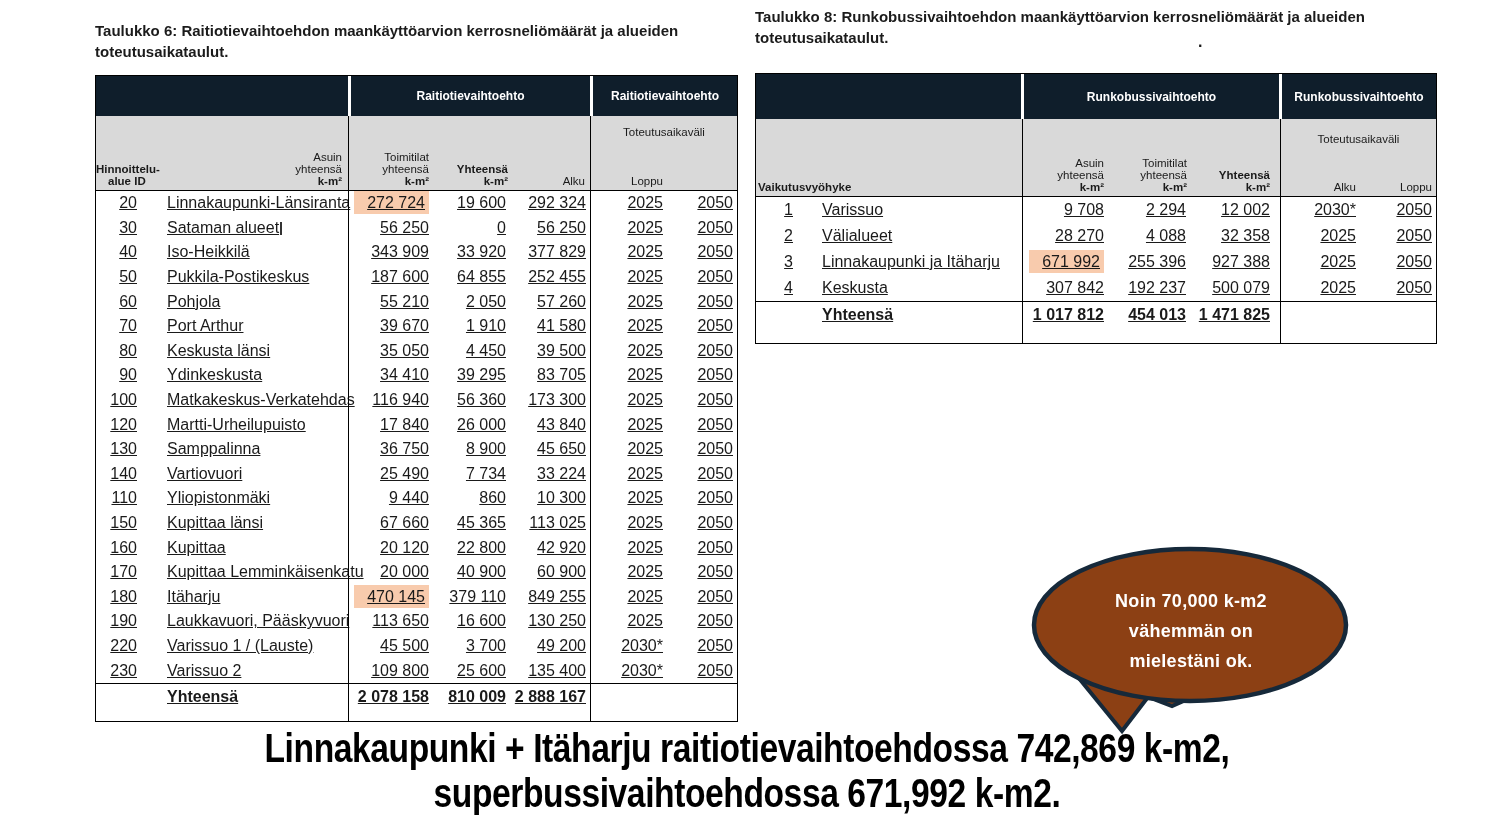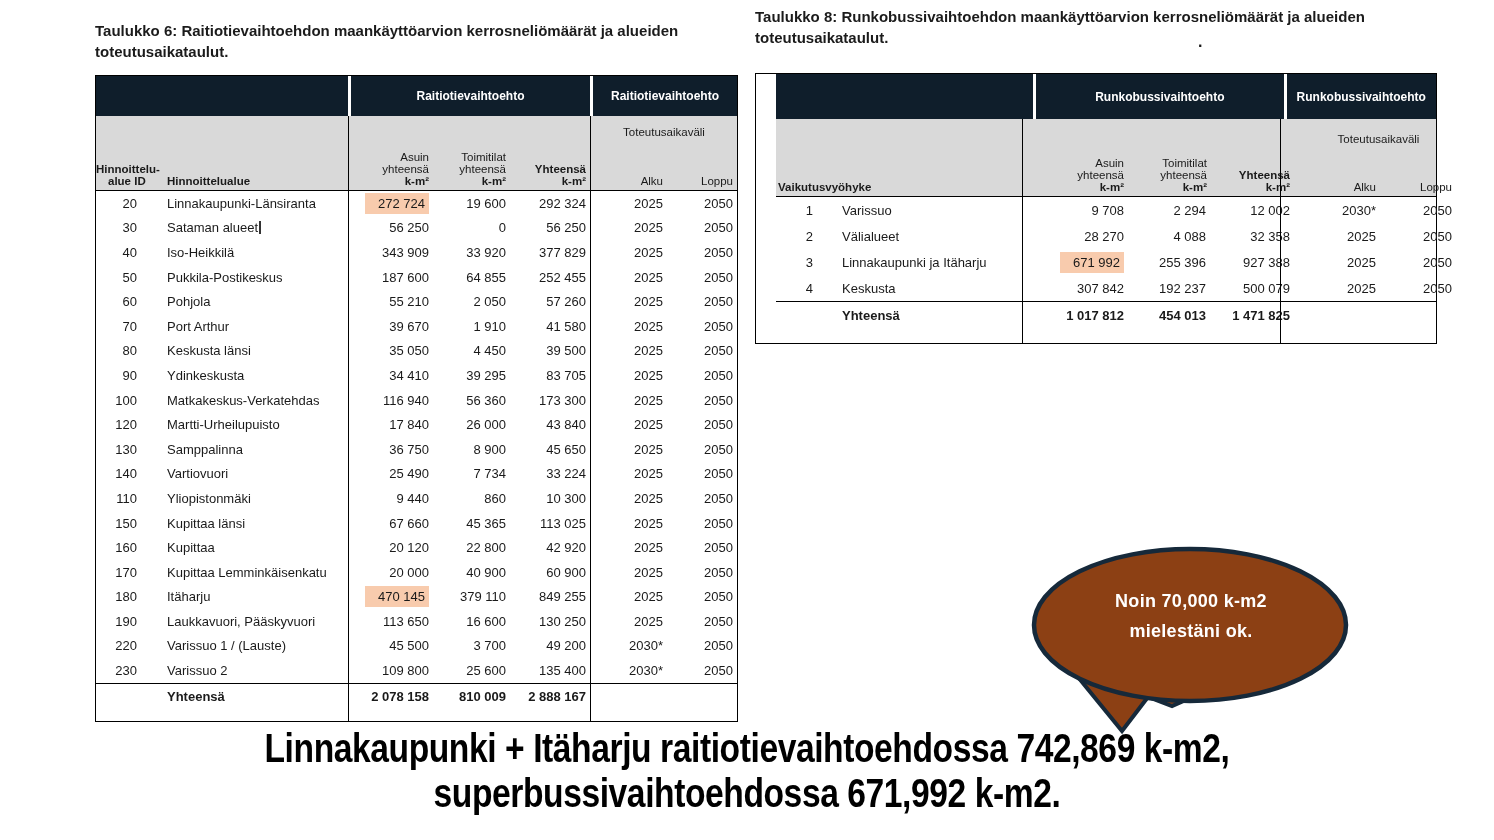--- a/index.html
+++ b/index.html
@@ -15,42 +15,42 @@
   .band { display:flex; background:#e5e5e5; }
   .band > div { background:var(--header_dark); color:#ffffff; font-size:12px; font-weight:bold;
                 display:flex; align-items:center; justify-content:center; }
   .band .gap { background:#ffffff; }
   .ghead { background:var(--header_gray); border-bottom:1px solid #000; position:relative;
            display:grid; box-sizing:border-box; font-size:11.5px; }
   .ghead .hcell { display:flex; flex-direction:column; justify-content:flex-end; padding-bottom:3px;margin-top:32px; }
   .ghead .right { text-align:right; }
   .ghead .bold { font-weight:bold; }
   .sched-label { position:absolute; text-align:center; font-size:11.5px; }
-  .row, .trow { display:grid; align-items:center; font-size:13px; }
+  .row, .trow { display:grid; align-items:center; font-size:16px;text-decoration:underline; }
   .c { white-space:nowrap; }
   .c-num { text-align:right; }
   .trow { border-top:1px solid #000; font-weight:bold; }
   .vline { position:absolute; width:1px; background:#000; }
   .num.hl { background:var(--highlight); padding:3px 4px 3px 13px; }
   .caret { display:none; }
   .caret.show { display:inline-block; width:1.5px; height:13px; background:#333; margin-left:1px; vertical-align:-2px; }
   
   .t6 { left:95px; top:75px; width:643px; height:647px; }
   .t6 .band { height:40px; }
   .t6 .ghead { height:75px; grid-template-columns:63px 188px 87px 77px 78px 78px 70px; }
   .t6 .row  { grid-template-columns:63px 188px 87px 77px 78px 78px 70px; height:24.6px; }
   .t6 .trow { grid-template-columns:63px 188px 87px 77px 78px 78px 70px; height:26px; }
   .t6 .c-id { text-align:right; padding-right:22px; }
   .t6 .c-area { padding-left:8px; }
   .t6 .c-num { padding-right:5px; }
   .t6 .c-yht { padding-right:3px; }
   .t6 .c-alku, .t6 .c-loppu { padding-right:4px; }
   .t6 .vline { top:40px; bottom:0; }
   
-  .t8 { left:755px; top:73px; width:682px; height:271px;padding-left:20px; }
+  .t8 { left:755px; top:73px; width:682px; height:271px; }
   .t8 .band { height:45px; }
   .t8 .ghead { height:78px; grid-template-columns:53px 212px 88px 82px 88px 80px 77px; }
   .t8 .row  { grid-template-columns:53px 212px 88px 82px 88px 80px 77px; height:26px; }
   .t8 .trow { grid-template-columns:53px 212px 88px 82px 88px 80px 77px; height:26px; }
   .t8 .c-id { text-align:right; padding-right:16px; }
   .t8 .c-area { padding-left:13px; }
   .t8 .c-num { padding-right:5px; }
   .t8 .c-yht { padding-right:9px; }
   .t8 .c-alku { padding-right:3px; }
   .t8 .c-loppu { padding-right:4px; }
@@ -86,21 +86,20 @@
       <div class="gap" style="width:3px;"></div>
       <div style="width:239px;">Raitiotievaihtoehto</div>
       <div class="gap" style="width:3px;"></div>
       <div style="width:144px;">Raitiotievaihtoehto</div>
     </div>
     <div class="ghead">
       <div class="hcell bold">
         <span>Hinnoittelu-</span>
         <span style="padding-left:12px;">alue ID</span>
       </div>
-      <div class="hcell bold" style="padding-left:8px;">Hinnoittelualue</div>
       <div class="hcell right" style="padding-right:5px;">
         <span>Asuin</span>
           <span>yhteensä</span>
           <span class="bold">k-m²</span>
       </div>
       <div class="hcell right" style="padding-right:5px;">
         <span>Toimitilat</span>
           <span>yhteensä</span>
           <span class="bold">k-m²</span>
       </div>
@@ -409,20 +408,21 @@
     <div class="vline" style="left:266px;"></div>
     <div class="vline" style="left:524px;"></div>
   </div>
 
   <svg class="bubble-svg" viewBox="0 0 340 200">
     <polygon points="40,115 102,191 128,157 152,166 215,138" style="fill:var(--bubble_fill); stroke:var(--bubble_stroke); stroke-width:4;"></polygon>
     <ellipse cx="170" cy="85" rx="156" ry="76" style="fill:var(--bubble_fill); stroke:var(--bubble_stroke); stroke-width:4.5;"></ellipse>
   </svg>
   <div class="bubble-text">
     <div>Noin 70,000 k-m2</div>
+    <div>vähemmän on</div>
     <div>mielestäni ok.</div>
   </div>
 
   <div class="footer">
     <div>Linnakaupunki + Itäharju raitiotievaihtoehdossa 742,869 k-m2,</div>
     <div>superbussivaihtoehdossa 671,992 k-m2.</div>
   </div>
 
 </div>
 

